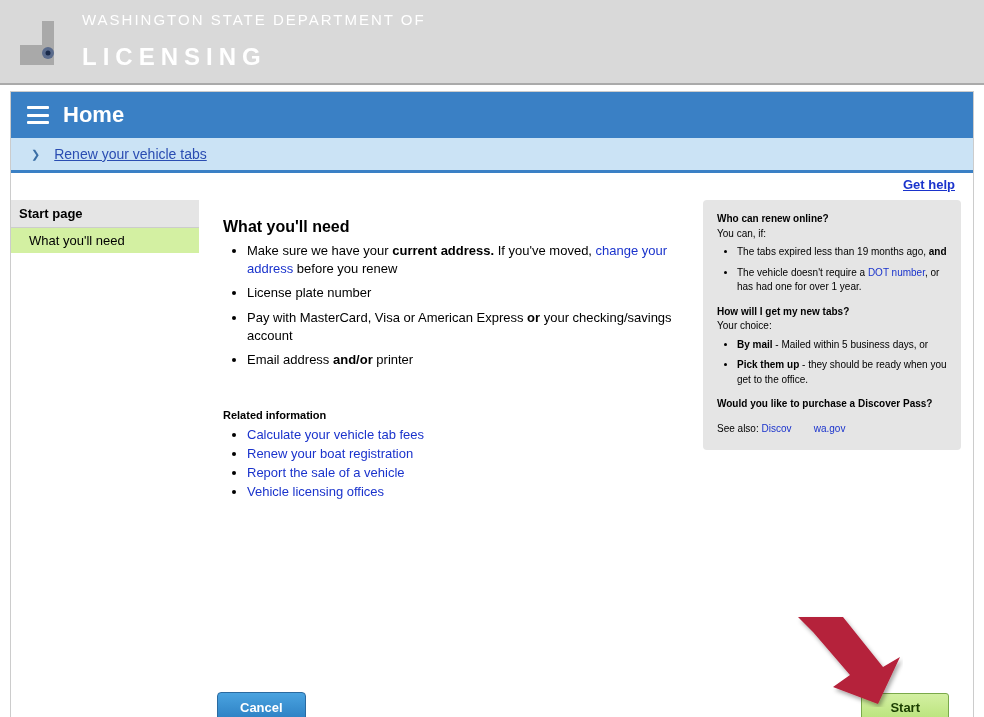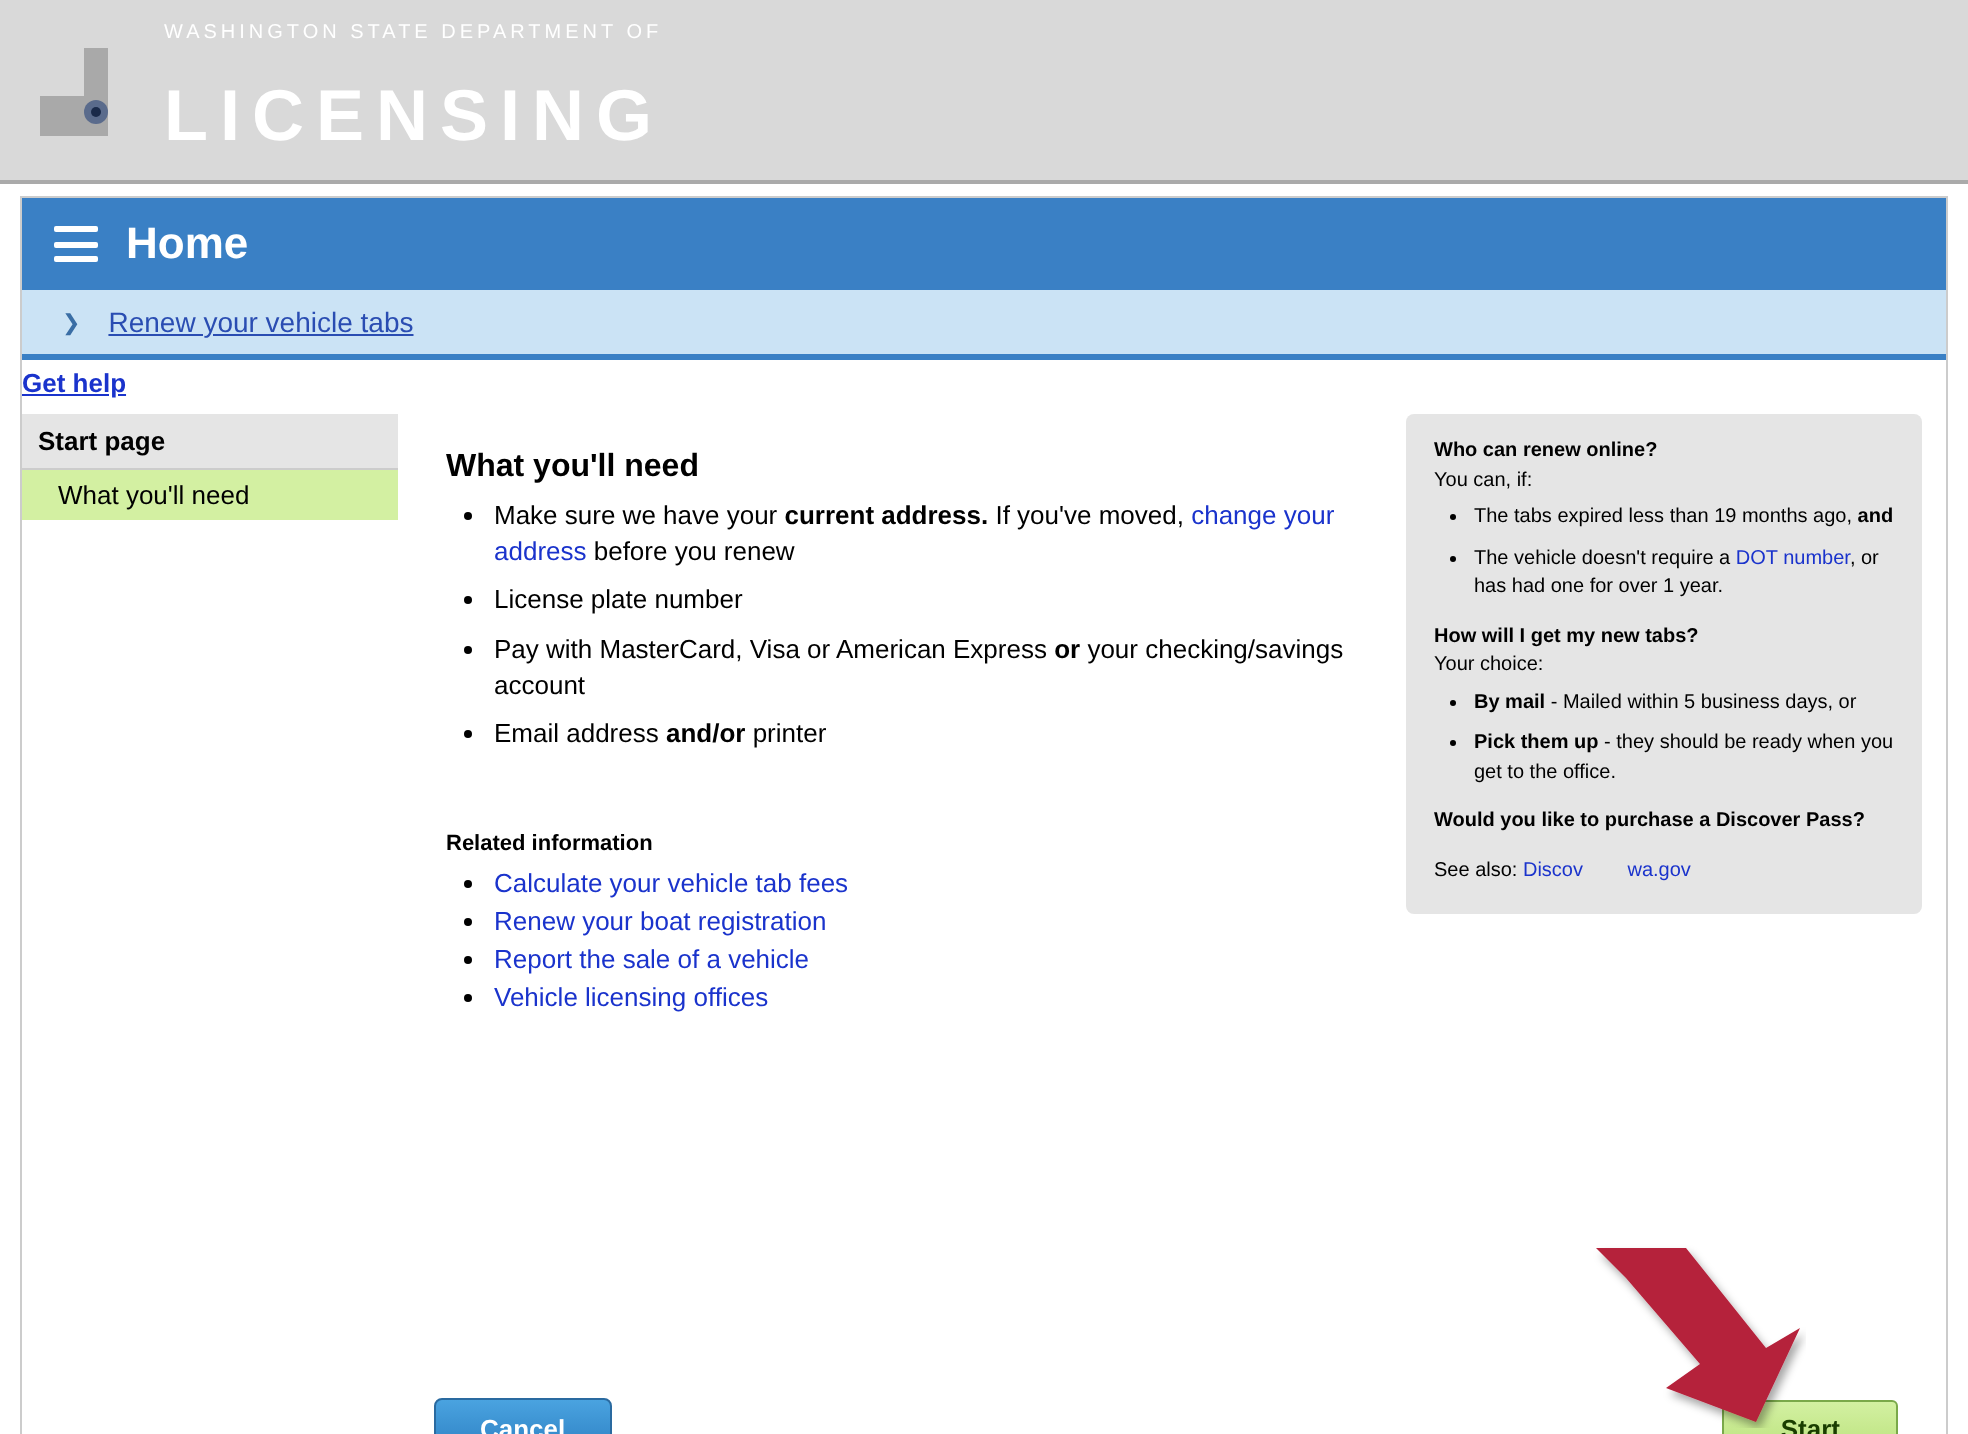--- a/index.html
+++ b/index.html
@@ -2,38 +2,38 @@
 <html><head>
   <meta charset="utf-8">
   <style>
     * { margin:0; padding:0; box-sizing:border-box; }
     body { font-family: Verdana, Arial, sans-serif; font-size:13px; color:#000; background:#fff; }
     .wrapper { width:984px; margin:0 auto; }
     .gray-band { background:#d9d9d9; border-bottom:2px solid #aaa; padding:12px 20px 14px; display:flex; align-items:center; }
     .logo-mark { display:flex; align-items:flex-end; margin-right:14px; }
     .logo-svg { width:48px; height:48px; }
     .logo-text { color:#fff; line-height:1; }
-    .logo-top { font-size:10px; letter-spacing:2px; font-weight:500; }
-    .logo-main { font-size:36px; font-weight:700; letter-spacing:6px; margin-top:18px; }
+    .logo-top { font-size:15px; letter-spacing:2px; font-weight:500; }
+    .logo-main { font-size:24px; font-weight:700; letter-spacing:6px; margin-top:18px; }
     .content-frame { border:1px solid #ccc; margin:6px 10px 8px; }
     .blue-header { background:#3a80c5; padding:10px 16px; display:flex; align-items:center; }
     .menu-icon { width:22px; height:18px; margin-right:14px; display:inline-flex; flex-direction:column; justify-content:space-between; cursor:pointer; }
     .menu-icon span { display:block; height:3px; background:#fff; border-radius:1px; }
     .page-title { color:#fff; font-size:22px; font-weight:700; }
     .breadcrumb-band { background:#cbe3f5; border-bottom:3px solid #3a80c5; padding:8px 20px; display:flex; align-items:center; }
     .bc-chevron { color:#3a6ea5; font-size:11px; margin-right:14px; }
     .bc-link { color:#2a4db2; font-size:14px; }
     .main-area { display:flex; align-items:flex-start; padding:0 0 12px 0; position:relative; min-height:480px; }
     
     .sidebar { width:188px; flex:0 0 188px; }
     .sb-head { background:#e5e5e5; font-weight:700; font-size:13px; padding:6px 8px; border-bottom:1px solid #ccc; }
     .sb-item-active { background:#d3f0a2; padding:5px 8px 5px 18px; font-size:13px; }
     
     .center-col { flex:1; padding:18px 14px 0 24px; }
-    .help-row { text-align:left; padding:4px 18px 8px 0; }
+    .help-row { text-align:right; padding:4px 18px 8px 0; }
     .help-link { color:#1a33cc; font-weight:700; font-size:13px; }
     .section-h { font-size:16px; font-weight:700; margin-bottom:6px; }
     ul.needs { list-style:disc; padding-left:24px; margin-bottom:22px; }
     ul.needs li { margin-bottom:6px; font-size:13px; line-height:1.4; }
     a.inline-link { color:#1a33cc; text-decoration:none; }
     .related-h { font-weight:700; font-size:11px; margin-top:40px; margin-bottom:6px; }
     ul.related { list-style:disc; padding-left:24px; }
     ul.related li { margin-bottom:4px; }
     
     .right-col { width:270px; flex:0 0 270px; padding:0 12px 0 0; }

